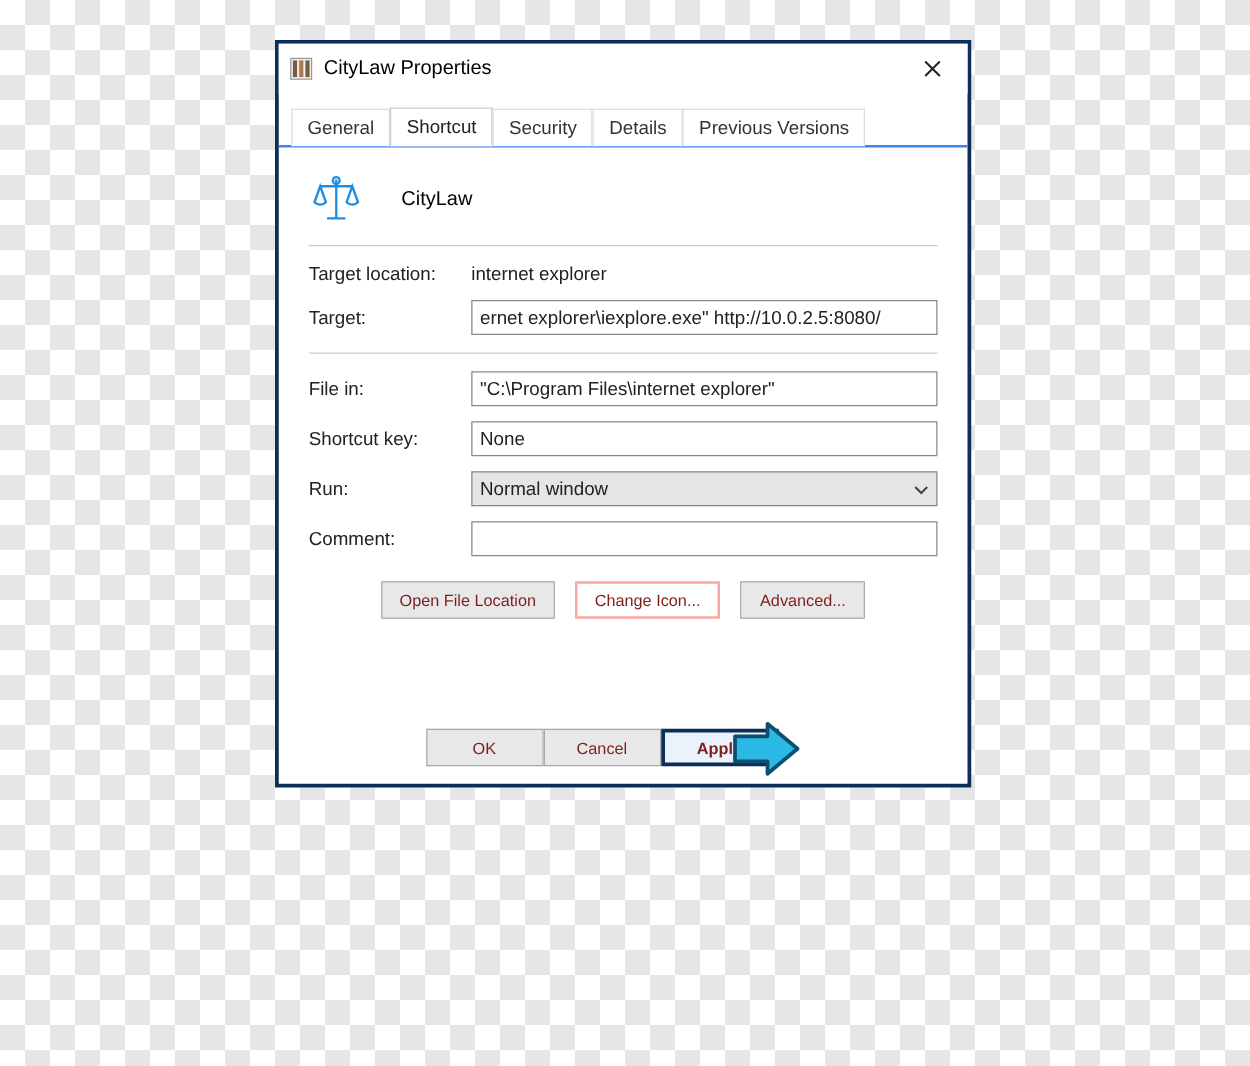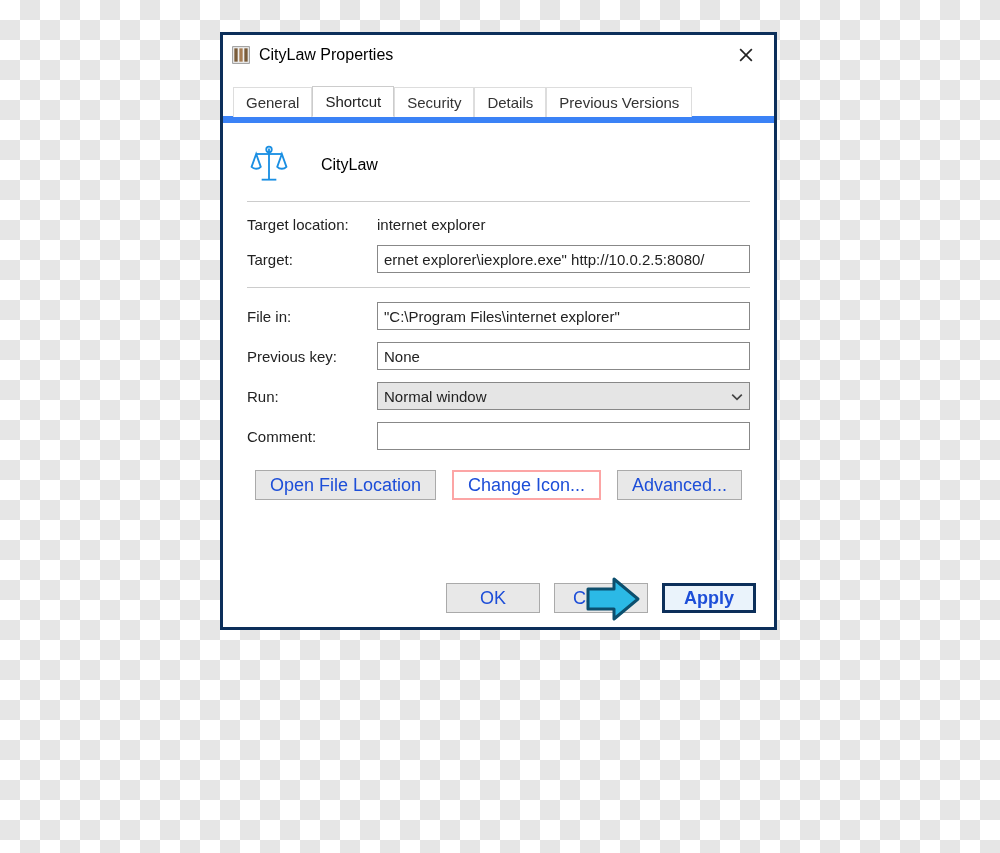--- a/index.html
+++ b/index.html
@@ -57,21 +57,21 @@
     align-items: center;
     justify-content: center;
     font-size: 18px;
     color: #222;
     cursor: pointer;
   }
   .tabs {
     display: flex;
     align-items: flex-end;
     padding: 4px 10px 0 10px;
-    border-bottom: 7px solid #3b82f6;
+    border-bottom: 2px solid #3b82f6;
     gap: 0;
     margin-top: 6px;
   }
   .tab {
     padding: 6px 12px;
     font-size: 15px;
     color: #222;
     border: 1px solid transparent;
     border-bottom: none;
     background: #fff;
@@ -154,40 +154,40 @@
     justify-content: center;
     gap: 16px;
     margin-top: 20px;
   }
   .btn {
     height: 30px;
     min-width: 100px;
     padding: 0 14px;
     border: 1px solid #aaa;
     background: #e8e8e8;
-    color: #1d4ed8;
-    font-size: 18px;
+    color: #7f1d1d;
+    font-size: 13px;
     cursor: pointer;
     display: inline-flex;
     align-items: center;
     justify-content: center;
   }
   .btn.hl {
     border: 2px solid #fca5a5;
     background: #fff;
   }
   .footer {
     position: absolute;
     left: 0;
     right: 0;
     bottom: 14px;
     display: flex;
-    justify-content: flex-end;
-    gap: 14px;
-    padding-right: 18px;
+    justify-content: center;
+    gap: 0;
+    padding-right: 34px;
   }
   .footer .btn {
     min-width: 94px;
   }
   .footer .apply {
     border: 3px solid #0c2f5a;
     background: #eaf3fb;
     font-weight: bold;
   }
   .arrow-cursor {
@@ -262,21 +262,21 @@
     </div>
 
     <hr class="sep">
 
     <div class="formrow">
       <span class="lbl">File in:</span>
       <input type="text" value="&quot;C:\Program Files\internet explorer&quot;" style="">
     </div>
 
     <div class="formrow">
-      <span class="lbl">Previous key:</span>
+      <span class="lbl">Shortcut key:</span>
       <input type="text" value="None" style="">
     </div>
 
     <div class="formrow">
       <span class="lbl">Run:</span>
       <div class="selectbox">
         <span>Normal window</span>
         <span class="chev">
           <svg viewBox="0 0 10 6" width="12" height="8">
               <path d="M1 1 L5 5 L9 1" fill="none" stroke="#444" stroke-width="1.4"></path>

